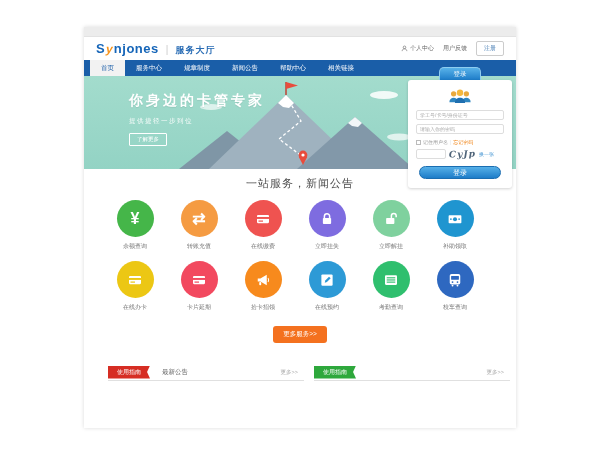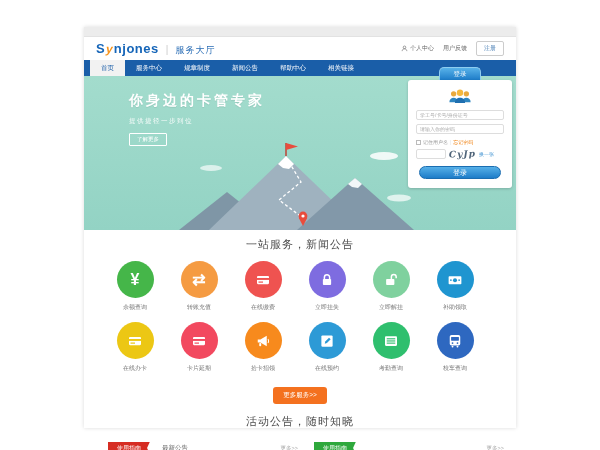--- a/index.html
+++ b/index.html
@@ -7,31 +7,31 @@
   .page { position:absolute; left:84px; top:27px; width:432px; height:401px; background:#fff;
           box-shadow:0 0 4px rgba(0,0,0,.15); overflow:visible; }
   
   .top-strip { height:10px; background:#ececec; border-bottom:1px solid #e2e2e2; }
   
   .header { height:23px; background:#fff; display:flex; align-items:center; padding:0 12px; }
   .logo { display:flex; align-items:baseline; }
   .logo-txt { color:#1565b8; font-weight:bold; font-size:13px; letter-spacing:.5px; }
   .logo-bolt { color:#f7941d; font-weight:bold; font-size:12px; margin:0 1px; display:inline-block; transform:skewX(-12deg); }
   .logo-divider { color:#ccc; font-size:10px; margin:0 7px; }
-  .site-name { color:#2a6db5; font-size:9px; letter-spacing:1px; }
+  .site-name { color:#2a6db5; font-size:9px; letter-spacing:1px;font-weight:bold; }
   .header-right { margin-left:auto; display:flex; align-items:center; gap:9px; }
   .hlink { font-size:6px; color:#666; display:flex; align-items:center; gap:2px; cursor:pointer; }
   .person-ic svg { display:block; }
   .reg-btn { font-size:6px; color:#4a7fb5; border:1px solid #ccc; border-radius:2px; padding:2px 7px; background:#fff; cursor:pointer; }
   
   .nav { height:16px; background:#1a5ea8; display:flex; align-items:stretch; padding-left:6px; }
   .nav-item { color:#fff; font-size:6.5px; line-height:16px; padding:0 11px; cursor:pointer; }
   .nav-item.active { background:#f2f2f2; color:#1a5ea8; }
   
-  .banner { position:relative; height:154px; background:linear-gradient(#a3dccd,#93d3c4);padding-left:43px; }
+  .banner { position:relative; height:93px; background:linear-gradient(#a3dccd,#93d3c4);padding-left:43px; }
   .hero { position:absolute; left:45px; top:16px; color:#fff; }
   .hero-title { font-size:14px; font-weight:bold; letter-spacing:3px; text-shadow:0 1px 1px rgba(0,0,0,.08); }
   .hero-sub { font-size:6.5px; letter-spacing:1.5px; margin-top:7px; opacity:.95; }
   .hero-cta { display:inline-block; margin-top:7px; border:1px solid #fff; color:#fff; font-size:5.5px; padding:2px 7px; border-radius:1px; cursor:pointer; background:transparent; }
   .mountains { position:absolute; left:95px; bottom:0; width:235px; height:90px; }
   
   .login-card { position:absolute; right:4px; top:-9px; width:104px; z-index:5; }
   .login-tab { width:42px; height:13px; margin:0 auto; border-radius:5px 5px 0 0;
                background:linear-gradient(#58b2e9,#1d7cc8); border:1px solid #8ecdf0; border-bottom:none;
                color:#fff; font-size:6.5px; display:flex; align-items:center; justify-content:center; cursor:pointer; }
@@ -302,21 +302,20 @@
               </svg>
             </span>
     </span>
     <span class="svc-label">校车查询</span>
   </div>
       </div>
     <button class="more-btn">更多服务&gt;&gt;</button>
   </div>
 
   <div class="announce">
-    <div class="ann-title">活动公告，随时知晓</div>
     <div class="panels">
       <div class="panel">
         <div class="panel-head">
           <span class="ribbon red">使用指南</span>
           <span class="panel-tab">最新公告</span>
           <span class="more-link">更多&gt;&gt;</span>
         </div>
       </div>
       <div class="panel">
         <div class="panel-head">

